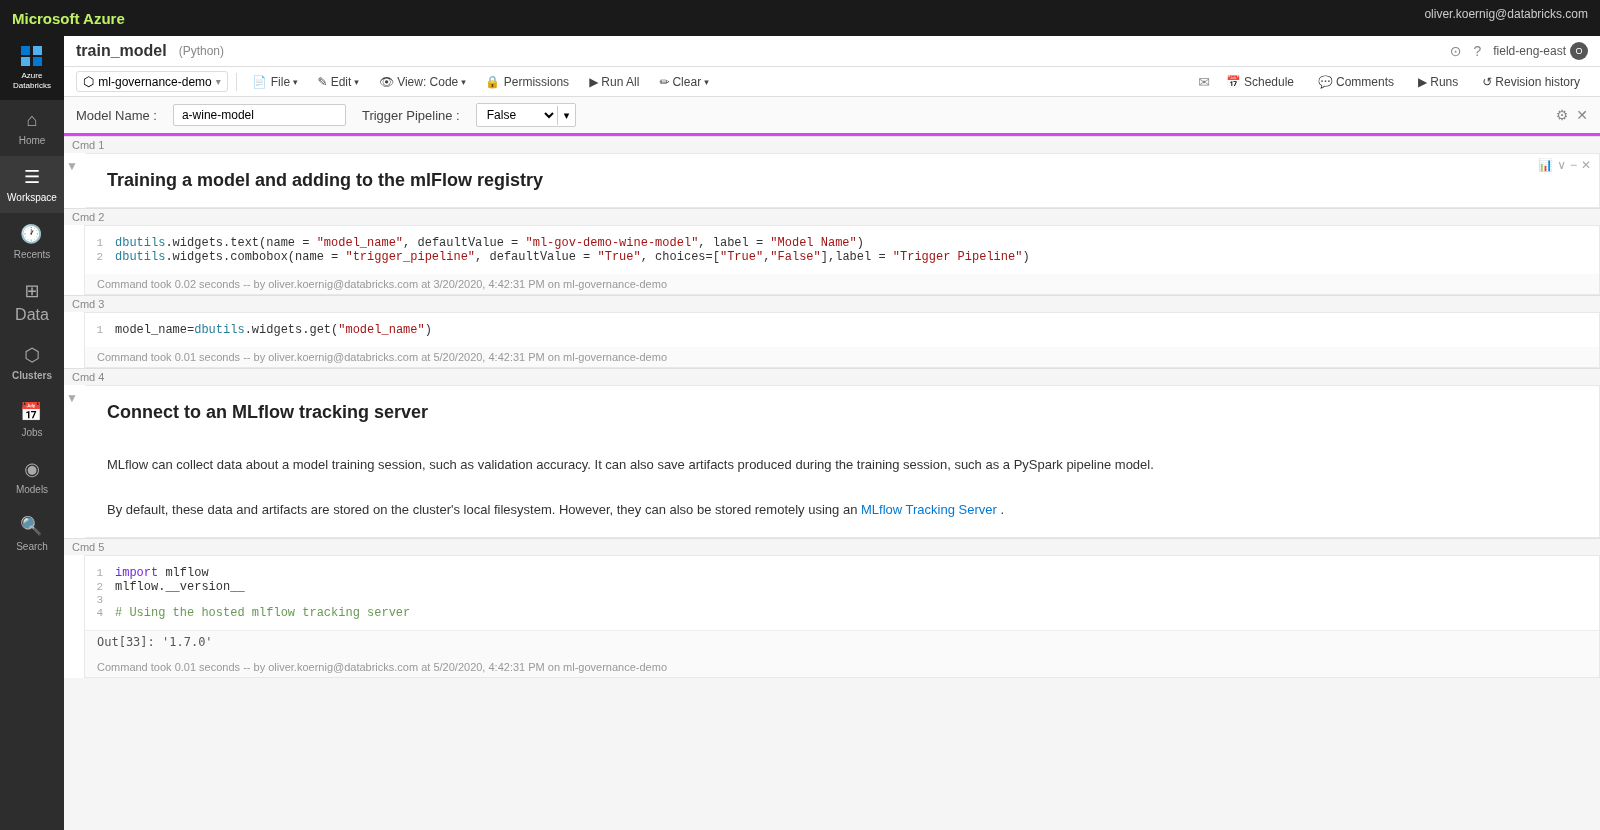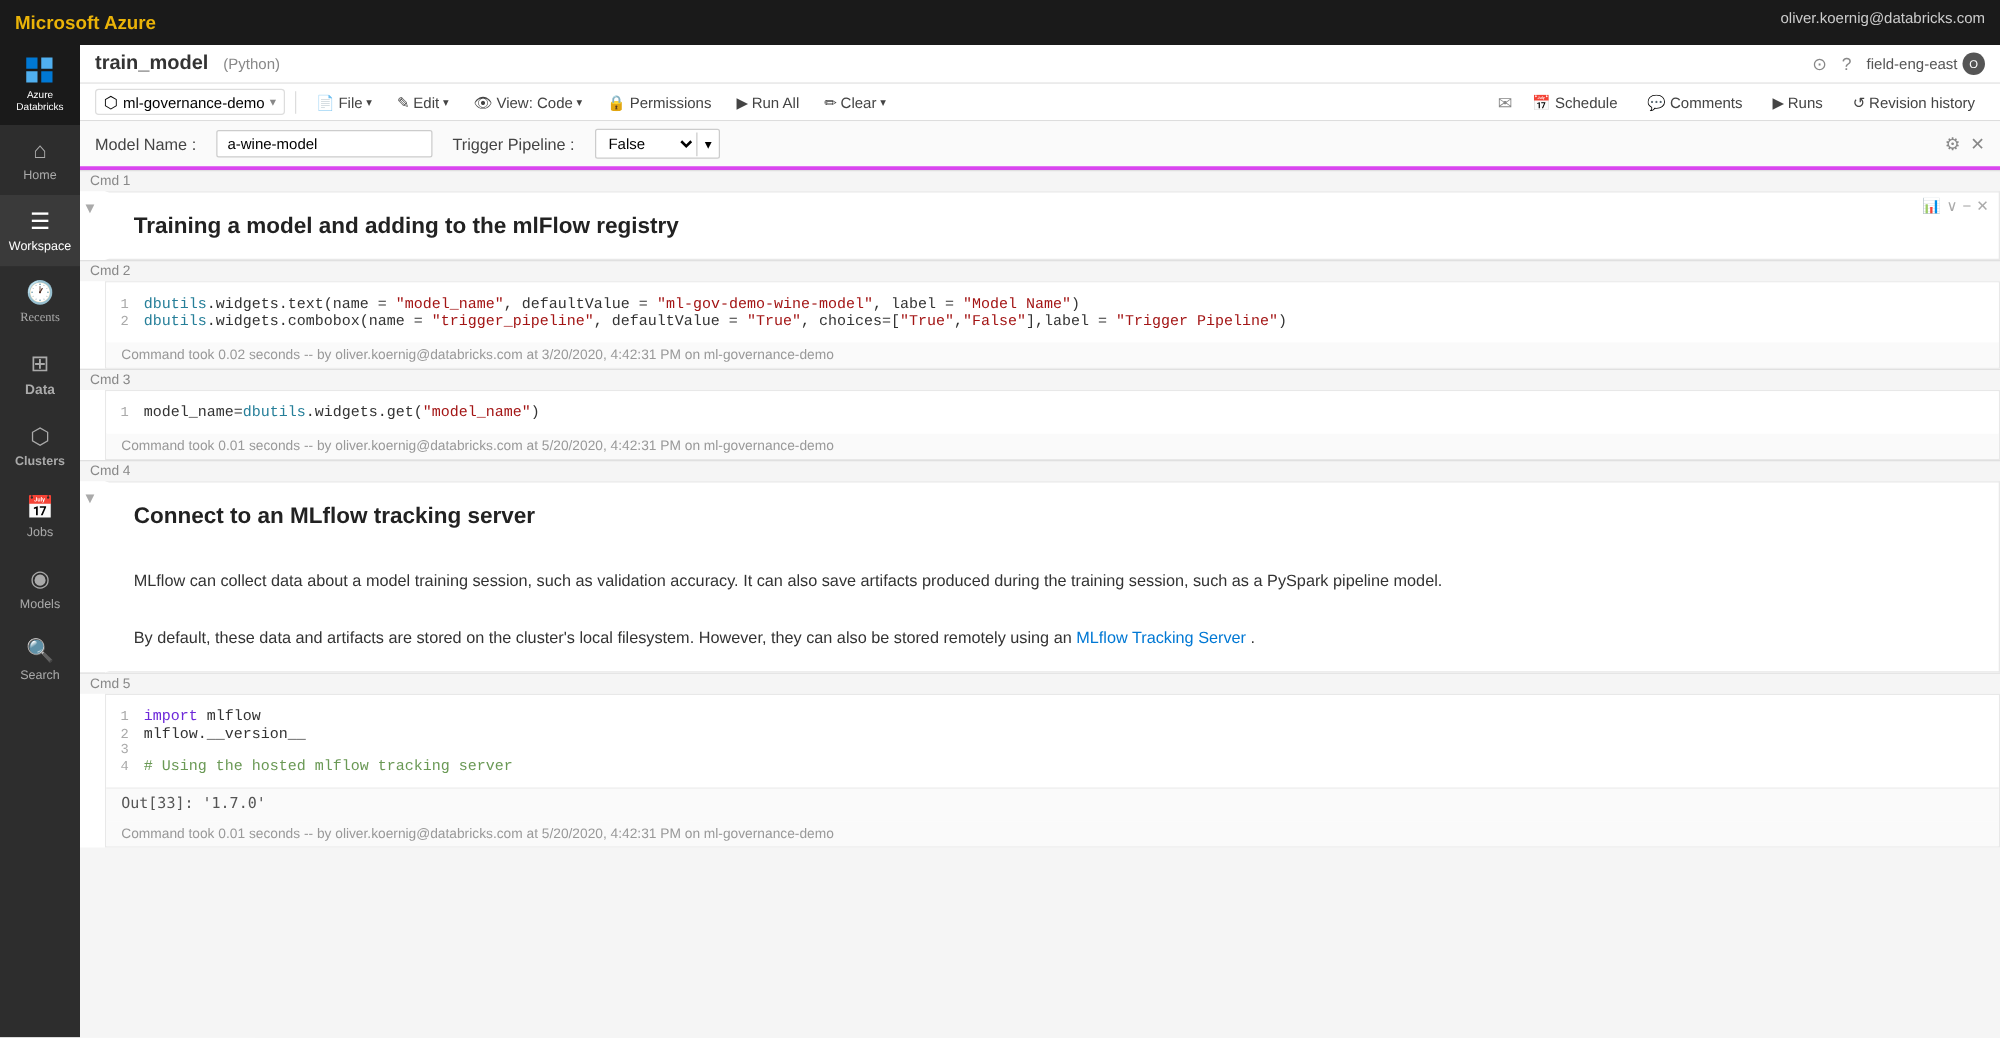--- a/index.html
+++ b/index.html
@@ -266,21 +266,21 @@
       border-radius: 3px;
       padding: 2px 6px;
       font-size: 12px;
       cursor: pointer;
     }
   </style>
 </head>
 <body>
 
 <div id="topbar">
-  <span style="color:#eab308;font-size:15px;font-weight:600;">Microsoft Azure</span>
+  <span style="color:#bef264;font-size:15px;font-weight:600;">Microsoft Azure</span>
   <div class="right">
     <span style="cursor:pointer;">PORTAL</span>
     <span>oliver.koernig@databricks.com</span>
     <span style="width:22px;height:22px;background:#555;border-radius:50%;display:inline-flex;align-items:center;justify-content:center;color:#fff;font-size:11px;">O</span>
   </div>
 </div>
 
 <div id="main-layout">
 
   <div id="sidebar">
@@ -296,25 +296,25 @@
     <div class="sidebar-item">
       <span class="sidebar-icon">⌂</span>
       <span style="font-size:10px;">Home</span>
     </div>
     <div class="sidebar-item active">
       <span class="sidebar-icon">☰</span>
       <span style="font-size:10px;">Workspace</span>
     </div>
     <div class="sidebar-item">
       <span class="sidebar-icon">🕐</span>
-      <span style="font-size:10px;font-family:Liberation Serif, serif;">Recents</span>
+      <span style="font-size:10px;">Recents</span>
     </div>
     <div class="sidebar-item">
       <span class="sidebar-icon">⊞</span>
-      <span style="font-size:11px;font-weight:bold;">Data</span>
+      <span style="font-size:16px;">Data</span>
     </div>
     <div class="sidebar-item">
       <span class="sidebar-icon">⬡</span>
       <span style="font-size:10px;font-weight:bold;">Clusters</span>
     </div>
     <div class="sidebar-item">
       <span class="sidebar-icon">📅</span>
       <span style="font-size:10px;">Jobs</span>
     </div>
     <div class="sidebar-item">

